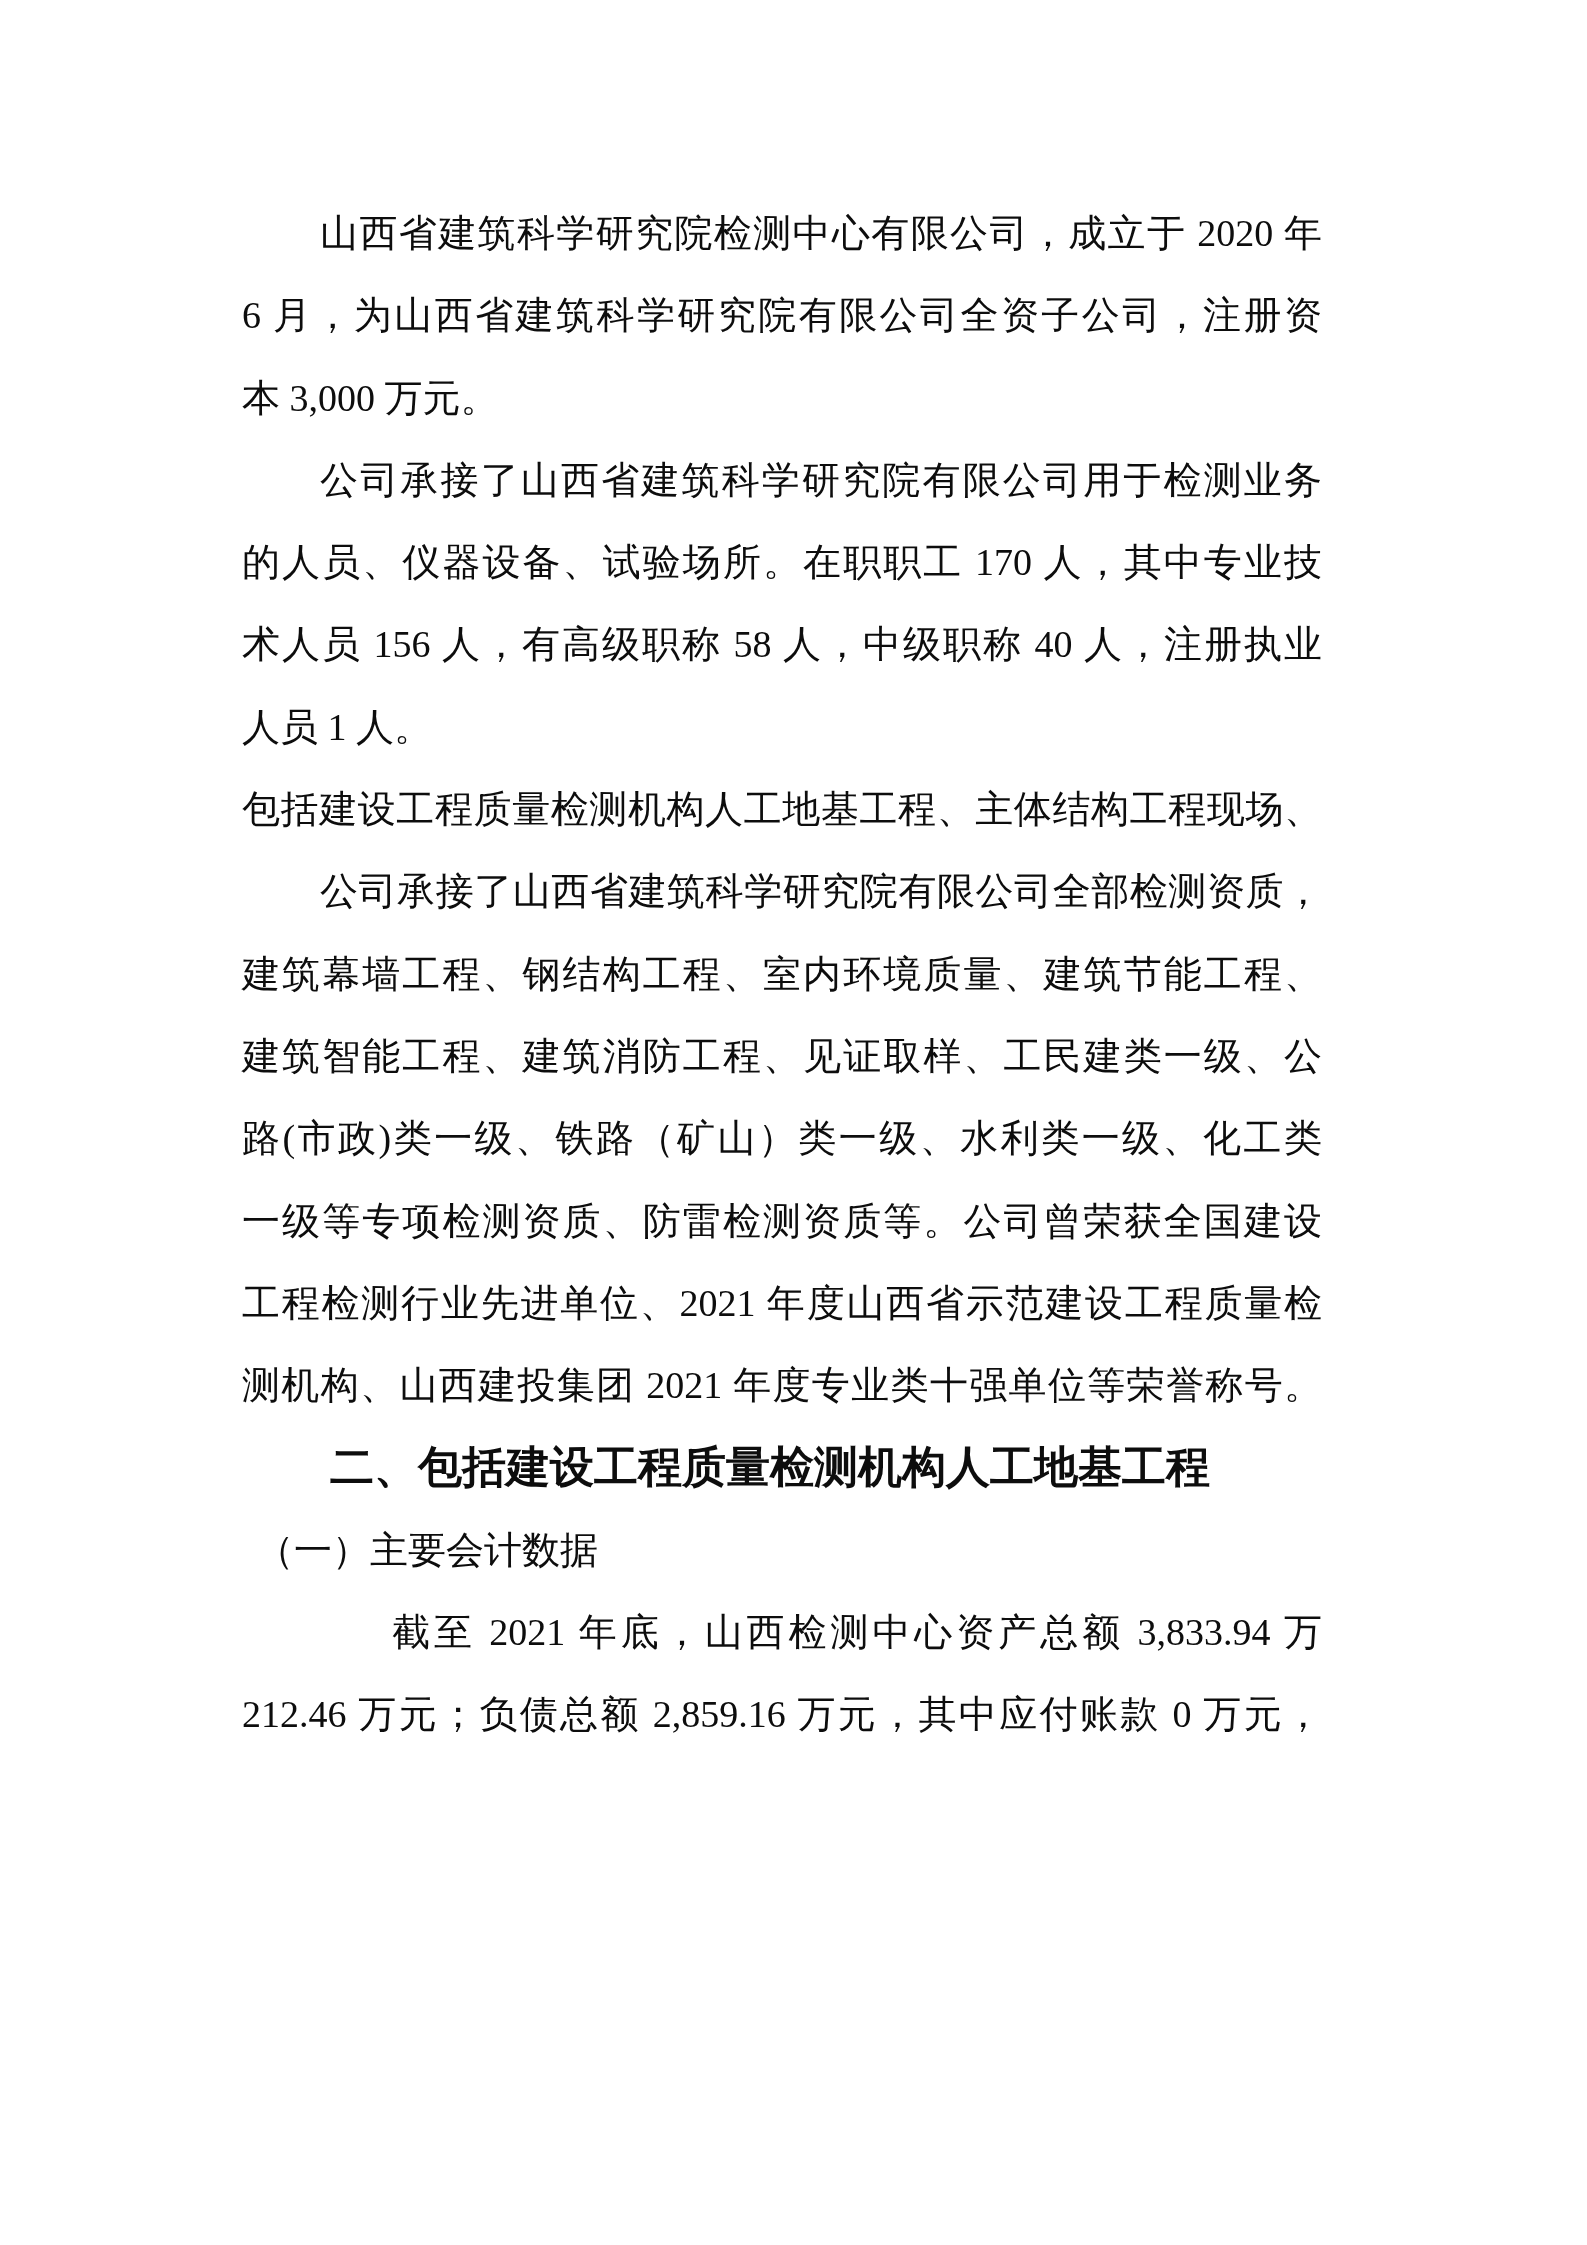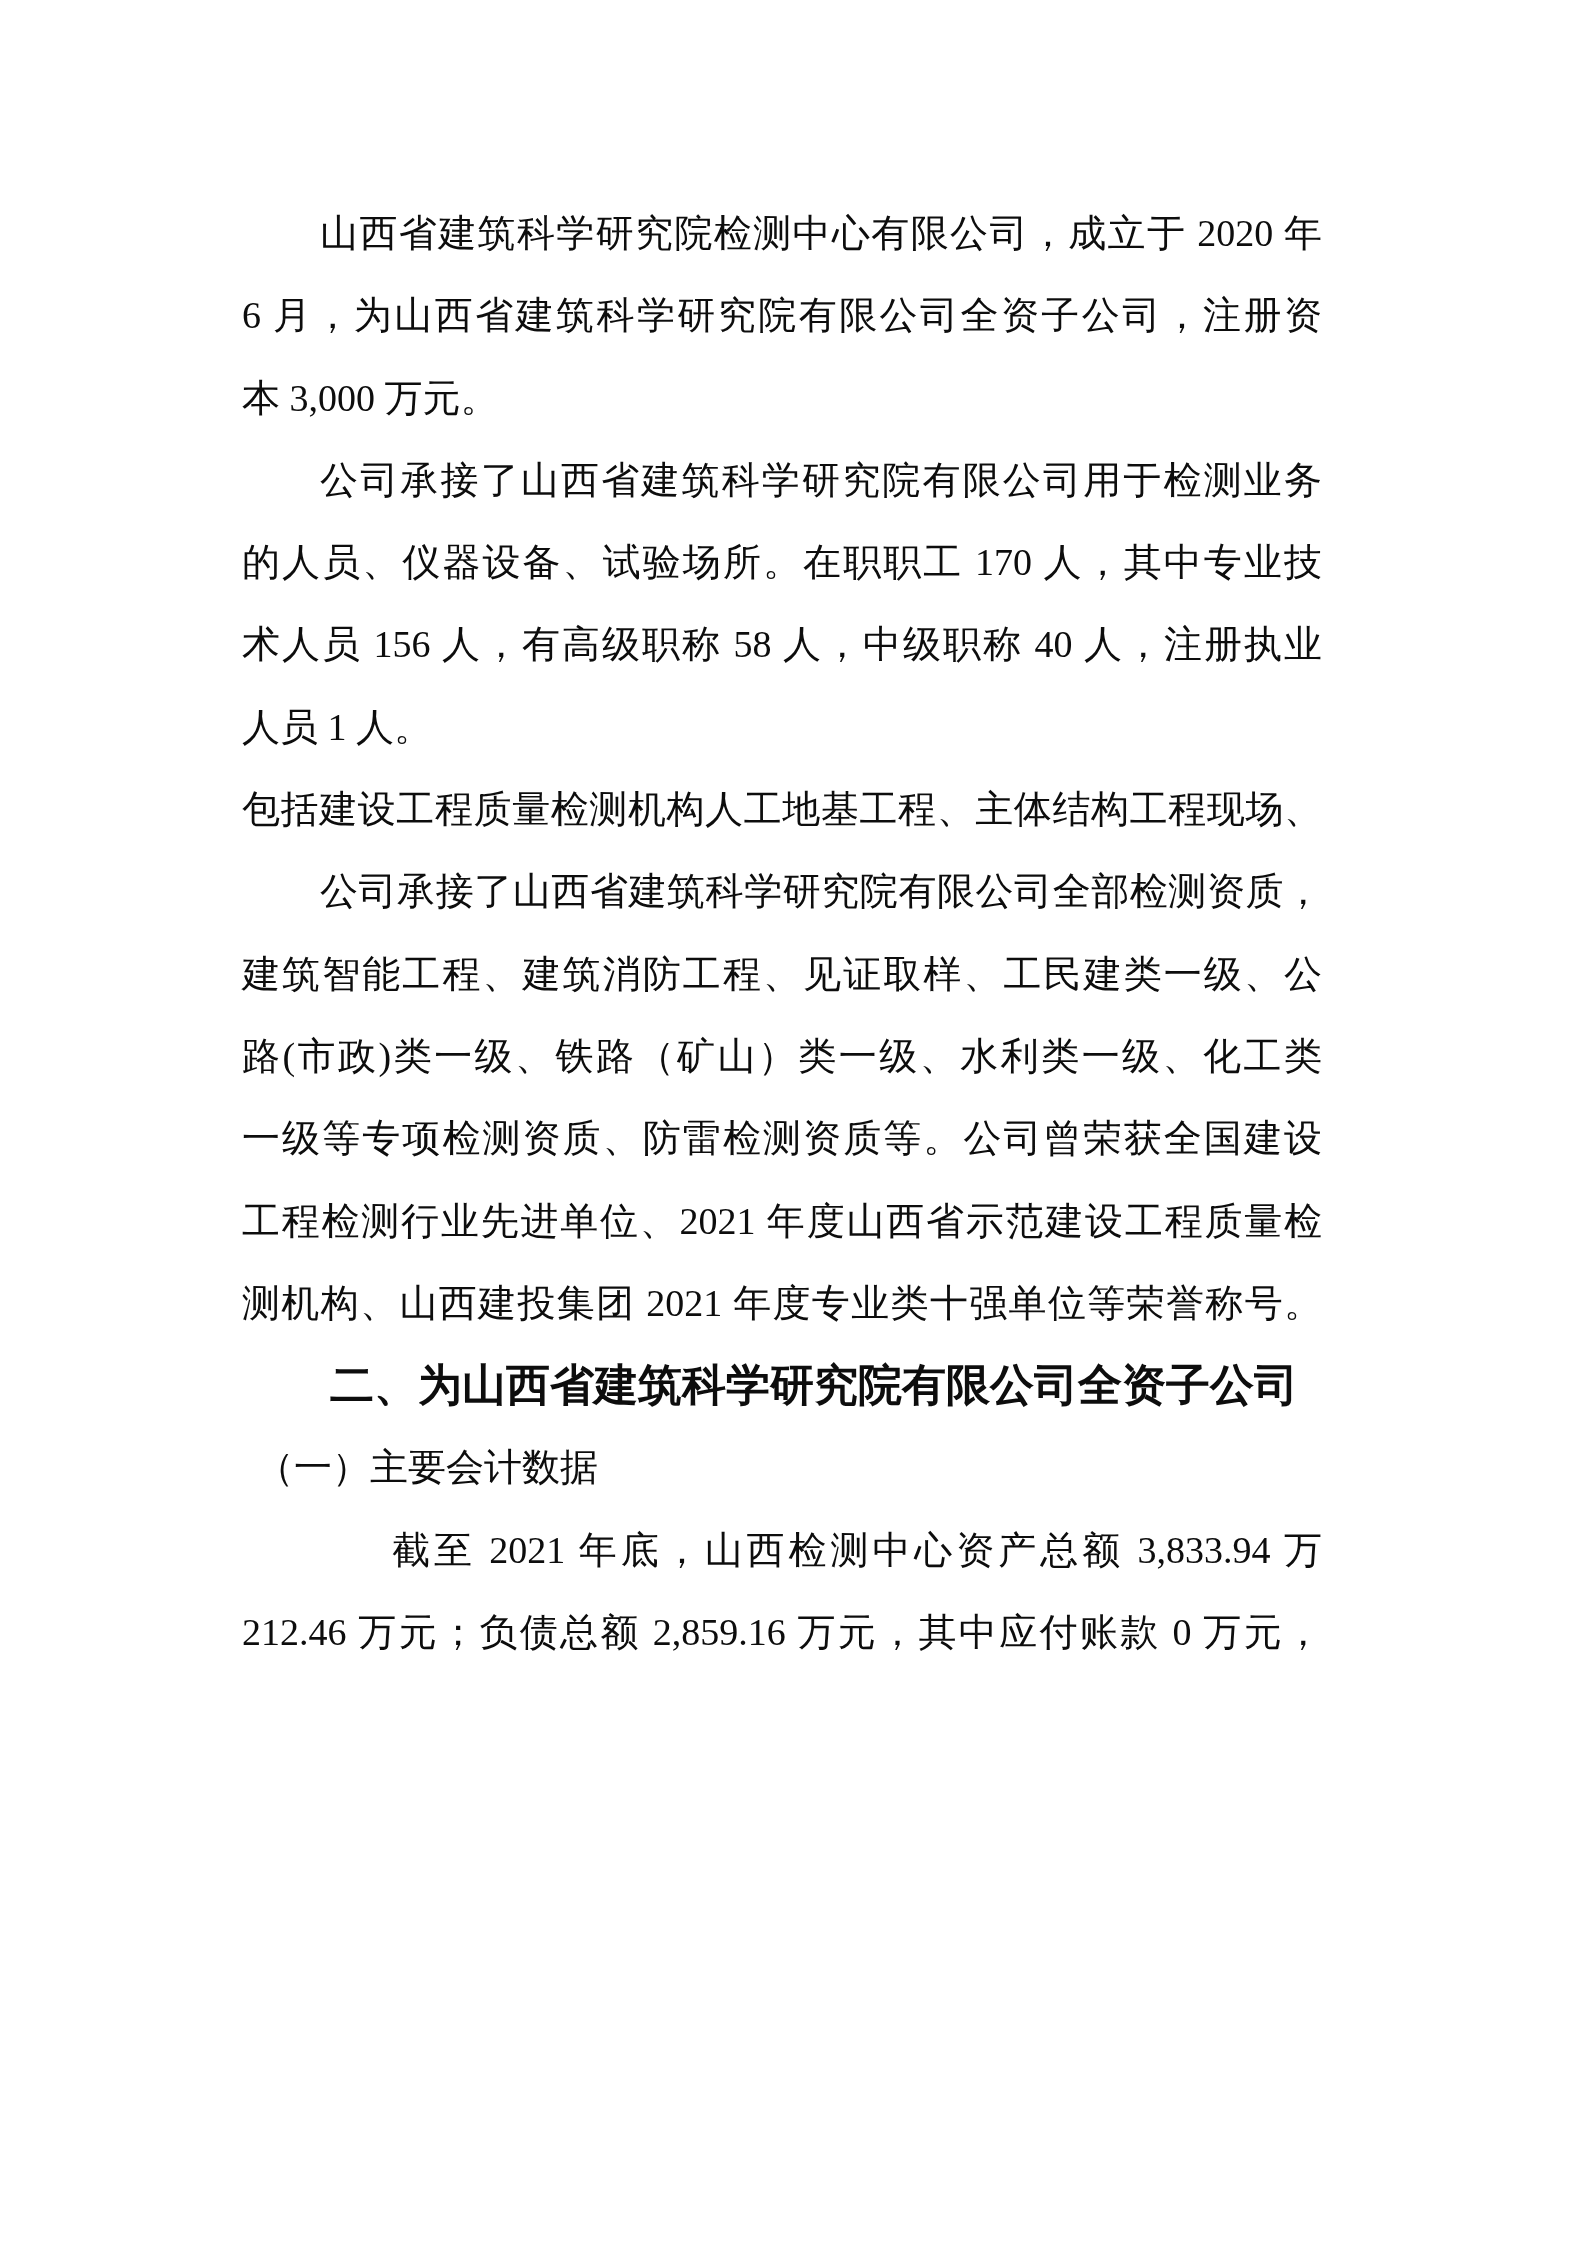--- a/index.html
+++ b/index.html
@@ -67,27 +67,28 @@
     <div class="line">6 月，为山西省建筑科学研究院有限公司全资子公司，注册资</div>
     <div class="line end">本 3,000 万元。</div>
 
     <div class="line ind">公司承接了山西省建筑科学研究院有限公司用于检测业务</div>
     <div class="line">的人员、仪器设备、试验场所。在职职工 170 人，其中专业技</div>
     <div class="line">术人员 156 人，有高级职称 58 人，中级职称 40 人，注册执业</div>
     <div class="line end">人员 1 人。</div>
 
     <div class="line">包括建设工程质量检测机构人工地基工程、主体结构工程现场、</div>
     <div class="line ind">公司承接了山西省建筑科学研究院有限公司全部检测资质，</div>
+    <div class="line">建筑幕墙工程、钢结构工程、室内环境质量、建筑节能工程、</div>
     <div class="line">建筑智能工程、建筑消防工程、见证取样、工民建类一级、公</div>
     <div class="line">路(市政)类一级、铁路（矿山）类一级、水利类一级、化工类</div>
     <div class="line">一级等专项检测资质、防雷检测资质等。公司曾荣获全国建设</div>
     <div class="line">工程检测行业先进单位、2021 年度山西省示范建设工程质量检</div>
     <div class="line">测机构、山西建投集团 2021 年度专业类十强单位等荣誉称号。</div>
 
-    <div class="line heading">二、为山西省建筑科学研究院有限公司全资子公司</div>
+    <div class="line heading">二、包括建设工程质量检测机构人工地基工程</div>
 
     <div class="line subheading">（一）主要会计数据</div>
 
     <div class="line ind2">截至 2021 年底，山西检测中心资产总额 3,833.94 万</div>
     <div class="line">212.46 万元；负债总额 2,859.16 万元，其中应付账款 0 万元，</div>
 
   </div>
 </div>
 
 </body></html>

